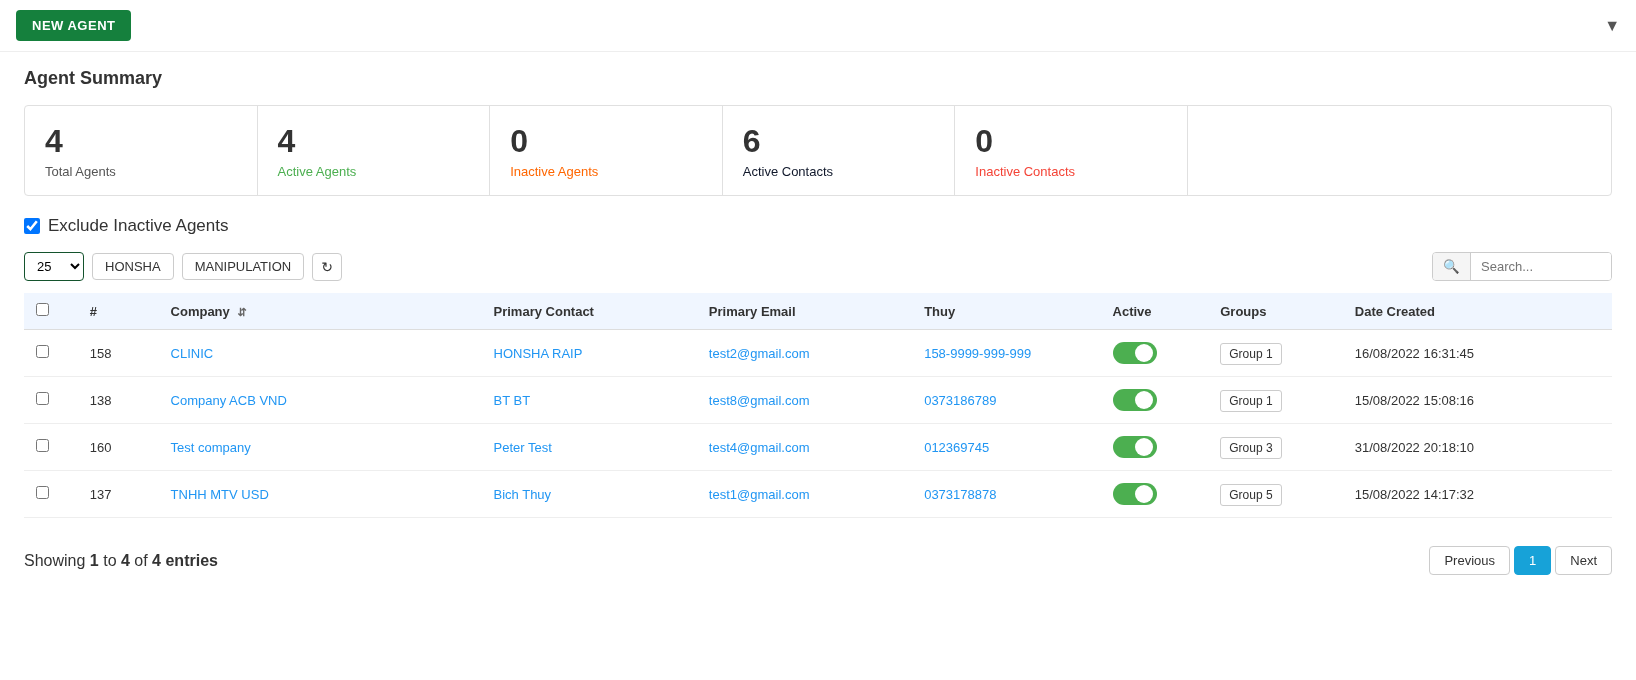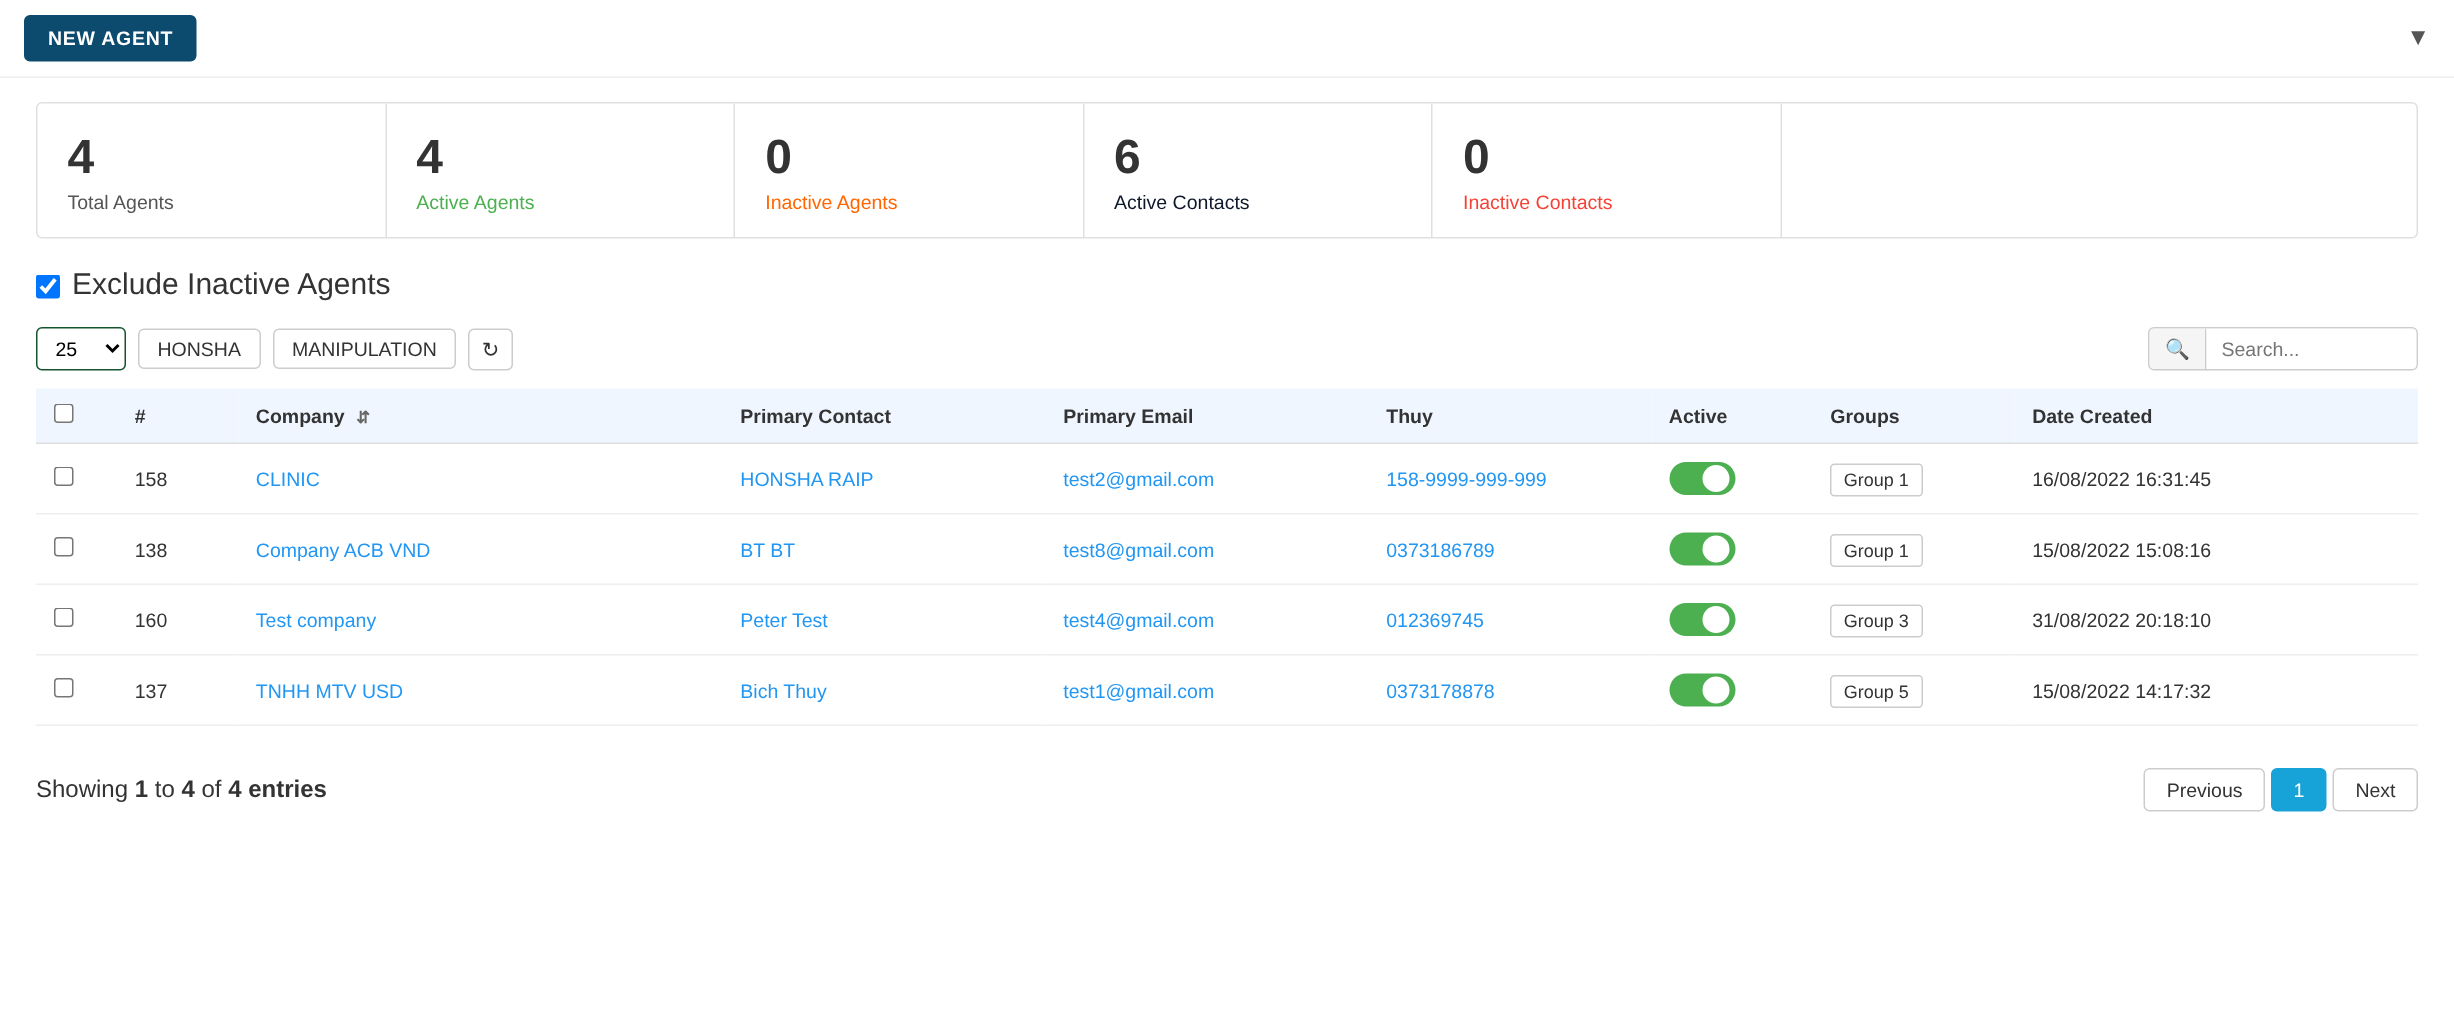--- a/index.html
+++ b/index.html
@@ -7,21 +7,21 @@
 
     .top-bar {
       display: flex;
       align-items: center;
       justify-content: space-between;
       padding: 10px 16px;
       border-bottom: 1px solid #eee;
     }
 
     .new-agent-btn {
-      background: #0c4a6e;
+      background: #15803d;
       color: #fff;
       border: none;
       padding: 8px 16px;
       border-radius: 4px;
       font-size: 13px;
       font-weight: bold;
       cursor: pointer;
       letter-spacing: 0.5px;
     }
 
@@ -85,21 +85,21 @@
       gap: 8px;
     }
 
     .exclude-row input[type="checkbox"] {
       width: 16px;
       height: 16px;
       cursor: pointer;
     }
 
     .exclude-label {
-      font-size: 20px;
+      font-size: 17px;
       color: #333;
     }
 
     .toolbar {
       display: flex;
       align-items: center;
       justify-content: space-between;
       margin-bottom: 12px;
     }
 
@@ -296,20 +296,21 @@
 </head>
 <body>
 
 <div class="top-bar">
   <button class="new-agent-btn">NEW AGENT</button>
   <span class="filter-icon">▼</span>
 </div>
 
 <div class="content">
 
+  <div class="page-title">Agent Summary</div>
 
   <div class="summary-cards">
     <div class="summary-card">
       <div class="number">4</div>
       <div class="label label-default">Total Agents</div>
     </div>
     <div class="summary-card">
       <div class="number">4</div>
       <div class="label label-green">Active Agents</div>
     </div>

